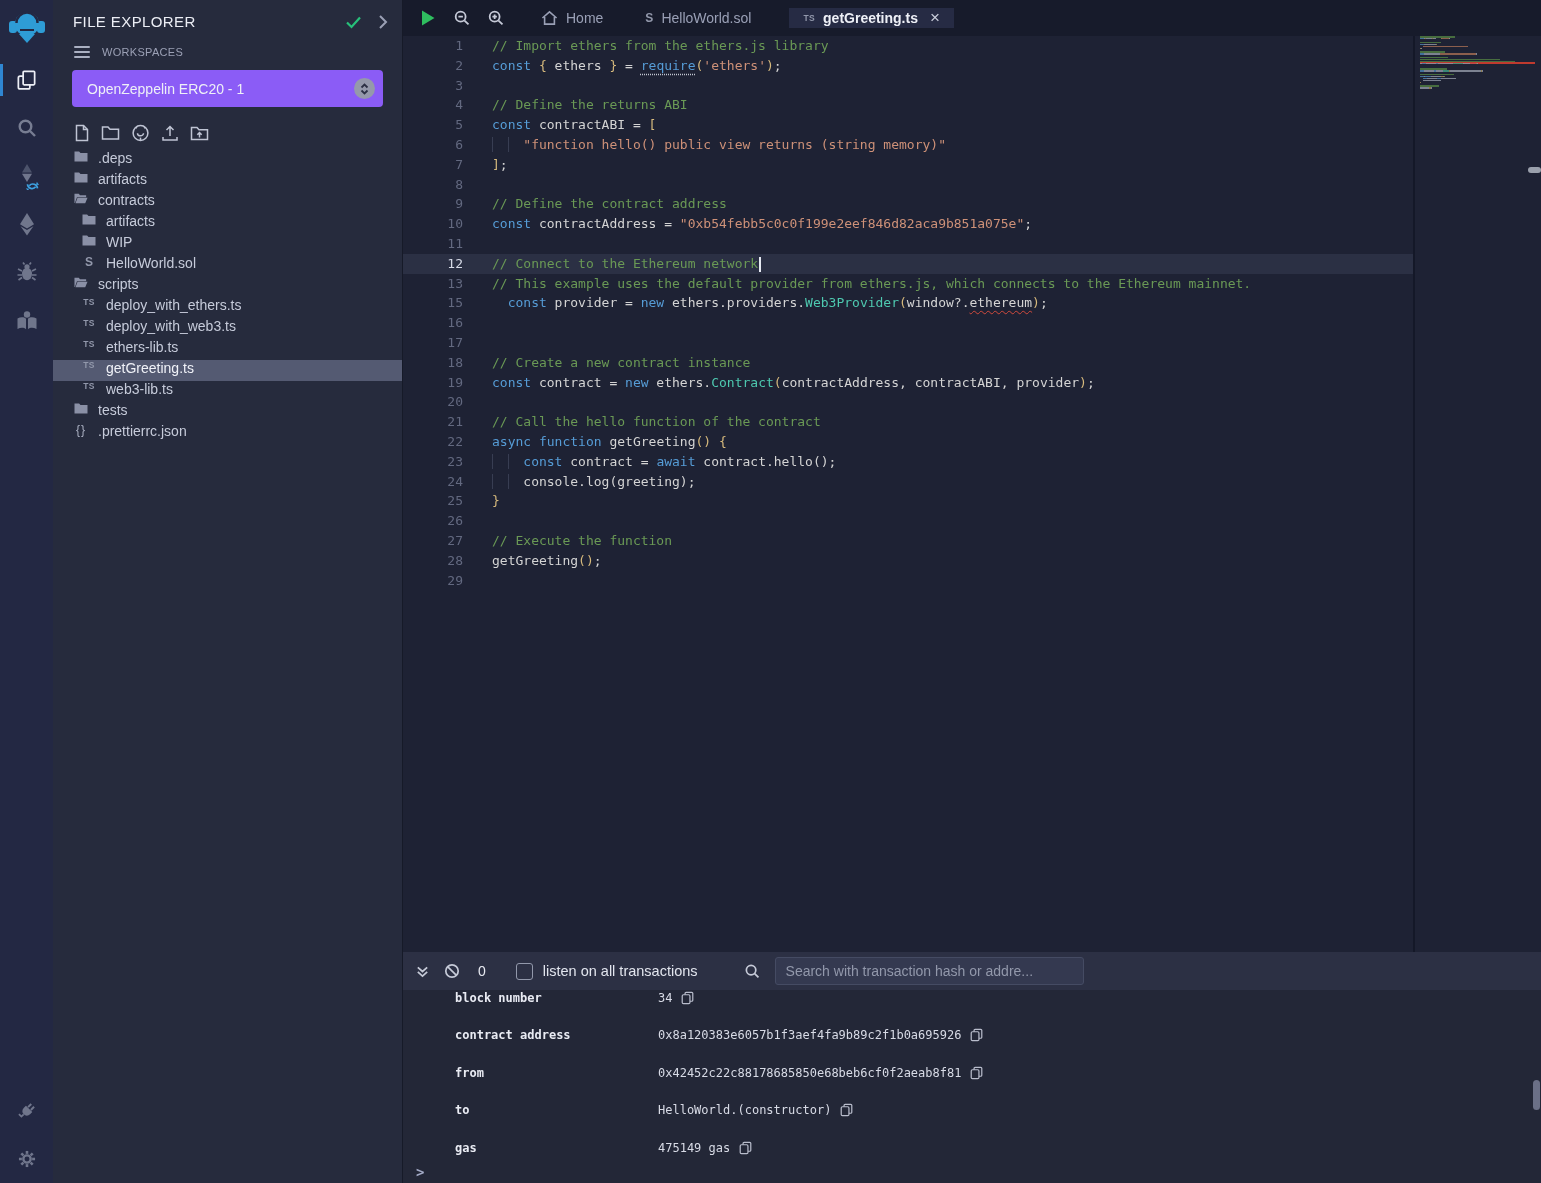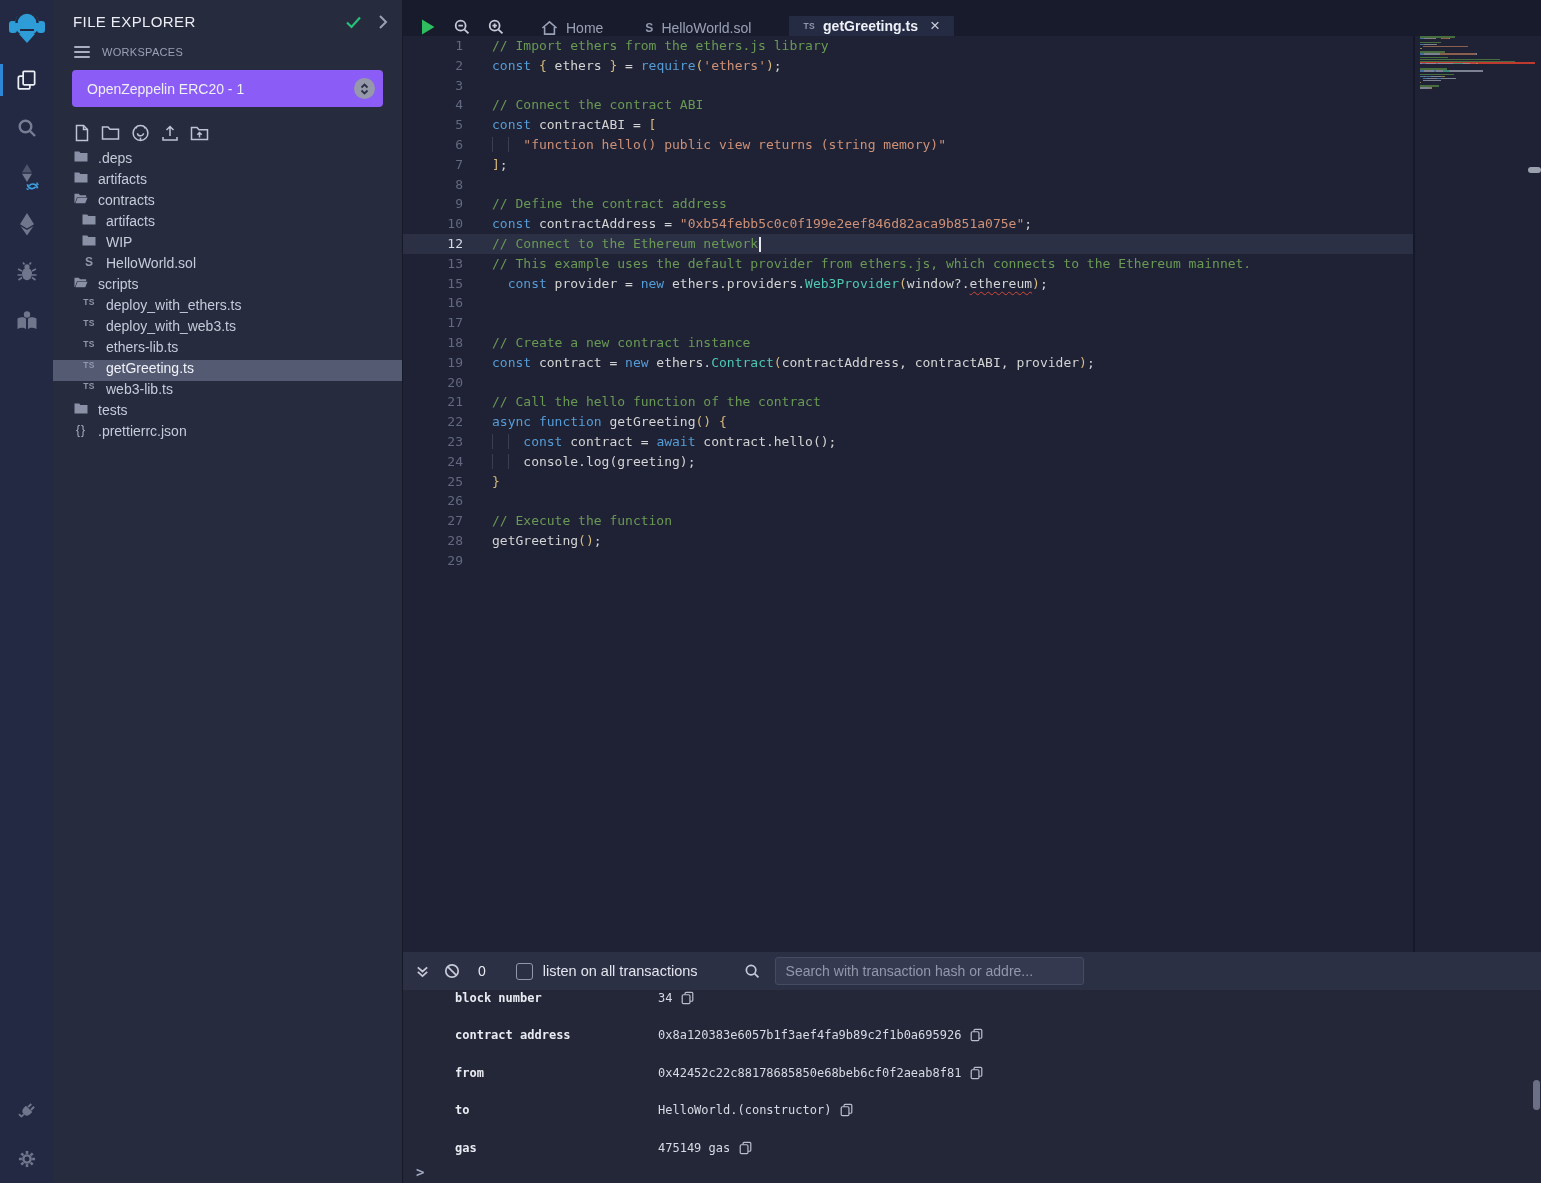--- a/index.html
+++ b/index.html
@@ -30,21 +30,21 @@
   .tree-item{height:21px;display:flex;align-items:flex-start;gap:10px;cursor:pointer;white-space:nowrap}
   .tree-item.selected{background:#545a72;color:#f0f2f8}
   .t-ic{width:14px;display:flex;justify-content:center;flex:none}
   .txt-ic{font-family:"Liberation Sans",sans-serif;color:#9298ab;font-weight:bold}
   .ic-ts{font-size:8.5px;letter-spacing:.4px}
   .ic-sol{font-size:12px;font-weight:bold;color:#9298ab}
   .ic-json{font-size:12px;font-weight:normal;color:#aab0c2;letter-spacing:1px}
 
   
   .main{flex:1;display:flex;flex-direction:column;min-width:0}
-  .tabbar{height:36px;background:#171b2b;display:flex;align-items:flex-end;flex:none}
+  .tabbar{height:36px;background:#171b2b;display:flex;align-items:center;flex:none}
   .tb-btn{width:34px;display:flex;align-items:center;justify-content:center;cursor:pointer}
   .tb-btn.play{margin-left:8px}
   .tab{display:flex;align-items:center;gap:8px;padding:0 14px;color:#9aa0b6;font-size:14px;cursor:pointer;margin-left:14px}
   .tab.active{background:#262b44;color:#eef0f7;font-weight:bold;margin-left:24px}
   .tab .close{font-size:17px;color:#c9cdda;margin-left:4px;font-weight:normal}
 
   
   .editor{flex:1;position:relative;background:#1e2234;overflow:hidden}
   .code-lines{position:absolute;left:0;top:0;width:1010px;font-family:"DejaVu Sans Mono","Liberation Mono",monospace;font-size:13px;line-height:19.8px}
   .code-line{display:flex;height:19.8px;white-space:pre}
@@ -52,21 +52,21 @@
   .ln{width:60px;text-align:right;color:#636980;flex:none;user-select:none}
   .code-line.current .ln{color:#d6dae7}
   .lt{padding-left:29px}
   .tok-c{color:#6a9955}
   .tok-k{color:#569cd6}
   .tok-p{color:#d4d4d4}
   .tok-s{color:#ce9178}
   .tok-g{color:#d7ba7d}
   .tok-t{color:#4ec9b0}
   .tok-e{color:#d4d4d4;text-decoration:underline;text-decoration-style:wavy;text-decoration-color:#d14a3c;text-decoration-thickness:1px;text-underline-offset:3px}
-  .tok-rq{color:#569cd6;text-decoration-style:dotted;text-decoration-color:rgba(225,228,238,.85);text-underline-offset:4px}
+  .tok-rq{color:#569cd6;text-decoration:underline;text-decoration-style:dotted;text-decoration-color:rgba(225,228,238,.85);text-underline-offset:4px}
   .tok-i{background-image:repeating-linear-gradient(to right,rgba(160,172,205,.20) 0 1px,transparent 1px 15.6px)}
   .caret{display:inline-block;width:2px;height:15px;background:#e6e9f2;vertical-align:middle;margin-left:1px}
   .editor-sep{position:absolute;left:1010px;top:0;bottom:0;width:2px;background:#141828}
   .minimap{position:absolute;left:1017px;top:0;width:115px}
   .mm-row{height:1.9px;display:flex;align-items:center}
   .mm-row.mm-err{background:#bf3a2e}
   .mm-b{height:1.3px;flex:none;opacity:.85}
   .mm-c{background:#4f7a42}.mm-k{background:#4a7fae}.mm-p{background:#8d93a2}
   .mm-s{background:#a06a52}.mm-g{background:#a08a50}.mm-t{background:#3f9a85}
   .mm-e{background:#c05050}.mm-i{background:transparent}
@@ -370,27 +370,28 @@
         <span>getGreeting.ts</span>
         <span class="close">×</span>
       </div>
     </div>
 
     <div class="editor">
       <div class="code-lines">
           <div class="code-line"><span class="ln">1</span><span class="lt"><span class="tok-c">// Import ethers from the ethers.js library</span></span></div>
           <div class="code-line"><span class="ln">2</span><span class="lt"><span class="tok-k">const</span><span class="tok-p"> </span><span class="tok-g">{</span><span class="tok-p"> ethers </span><span class="tok-g">}</span><span class="tok-p"> = </span><span class="tok-rq">require</span><span class="tok-g">(</span><span class="tok-s">'ethers'</span><span class="tok-g">)</span><span class="tok-p">;</span></span></div>
           <div class="code-line"><span class="ln">3</span><span class="lt"></span></div>
-          <div class="code-line"><span class="ln">4</span><span class="lt"><span class="tok-c">// Connect the contract ABI</span></span></div>
+          <div class="code-line"><span class="ln">4</span><span class="lt"><span class="tok-c">// Define the returns ABI</span></span></div>
           <div class="code-line"><span class="ln">5</span><span class="lt"><span class="tok-k">const</span><span class="tok-p"> contractABI = </span><span class="tok-g">[</span></span></div>
           <div class="code-line"><span class="ln">6</span><span class="lt"><span class="tok-i">    </span><span class="tok-s">"function hello() public view returns (string memory)"</span></span></div>
           <div class="code-line"><span class="ln">7</span><span class="lt"><span class="tok-g">]</span><span class="tok-p">;</span></span></div>
           <div class="code-line"><span class="ln">8</span><span class="lt"></span></div>
           <div class="code-line"><span class="ln">9</span><span class="lt"><span class="tok-c">// Define the contract address</span></span></div>
           <div class="code-line"><span class="ln">10</span><span class="lt"><span class="tok-k">const</span><span class="tok-p"> contractAddress = </span><span class="tok-s">"0xb54febb5c0c0f199e2eef846d82aca9b851a075e"</span><span class="tok-p">;</span></span></div>
+          <div class="code-line"><span class="ln">11</span><span class="lt"></span></div>
           <div class="code-line current"><span class="ln">12</span><span class="lt"><span class="tok-c">// Connect to the Ethereum network</span><span class="caret"></span></span></div>
           <div class="code-line"><span class="ln">13</span><span class="lt"><span class="tok-c">// This example uses the default provider from ethers.js, which connects to the Ethereum mainnet.</span></span></div>
           <div class="code-line"><span class="ln">15</span><span class="lt"><span class="tok-p">  </span><span class="tok-k">const</span><span class="tok-p"> provider = </span><span class="tok-k">new</span><span class="tok-p"> ethers.providers.</span><span class="tok-t">Web3Provider</span><span class="tok-g">(</span><span class="tok-p">window?.</span><span class="tok-e">ethereum</span><span class="tok-g">)</span><span class="tok-p">;</span></span></div>
           <div class="code-line"><span class="ln">16</span><span class="lt"></span></div>
           <div class="code-line"><span class="ln">17</span><span class="lt"></span></div>
           <div class="code-line"><span class="ln">18</span><span class="lt"><span class="tok-c">// Create a new contract instance</span></span></div>
           <div class="code-line"><span class="ln">19</span><span class="lt"><span class="tok-k">const</span><span class="tok-p"> contract = </span><span class="tok-k">new</span><span class="tok-p"> ethers.</span><span class="tok-t">Contract</span><span class="tok-g">(</span><span class="tok-p">contractAddress, contractABI, provider</span><span class="tok-g">)</span><span class="tok-p">;</span></span></div>
           <div class="code-line"><span class="ln">20</span><span class="lt"></span></div>
           <div class="code-line"><span class="ln">21</span><span class="lt"><span class="tok-c">// Call the hello function of the contract</span></span></div>
           <div class="code-line"><span class="ln">22</span><span class="lt"><span class="tok-k">async</span><span class="tok-p"> </span><span class="tok-k">function</span><span class="tok-p"> getGreeting</span><span class="tok-g">()</span><span class="tok-p"> </span><span class="tok-g">{</span></span></div>

